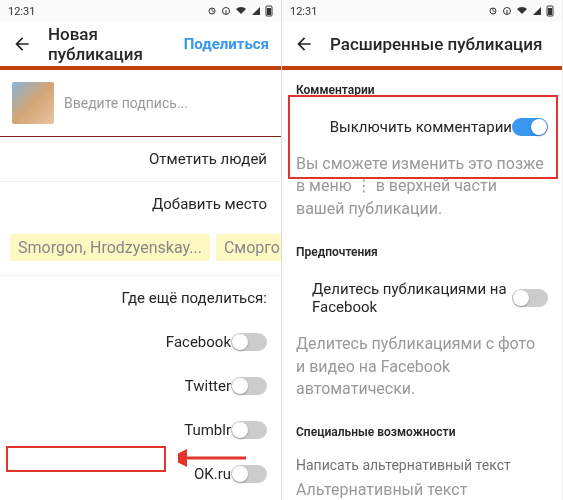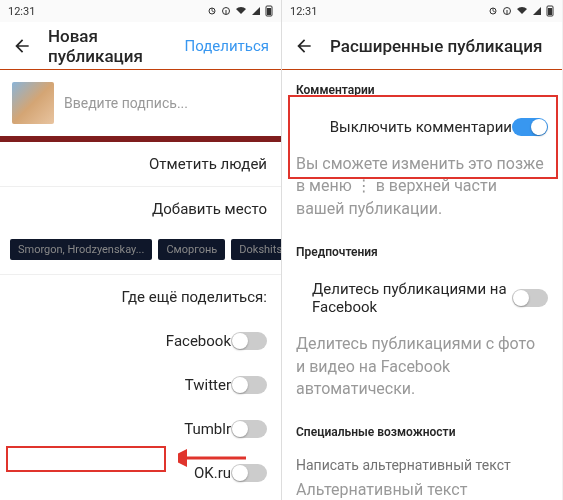--- a/index.html
+++ b/index.html
@@ -1,33 +1,33 @@
 <!DOCTYPE html>
 <html><head>
   <meta charset="utf-8">
   <style>
     * { margin: 0; padding: 0; box-sizing: border-box; font-family: -apple-system, Roboto, Arial, sans-serif; }
     body { background: #f0f0f0; width: 563px; height: 500px; display: flex; }
     .phone { width: 281px; height: 500px; background: #fff; display: flex; flex-direction: column; overflow: hidden; position: relative; }
     .phone + .phone { border-left: 1px solid #ddd; }
     .status-bar { height: 22px; background: #fafafa; display: flex; justify-content: space-between; align-items: center; padding: 0 8px; font-size: 11px; color: #333; }
     .status-right { display: flex; align-items: center; gap: 4px; }
-    .header { height: 48px; display: flex; align-items: center; padding: 0 12px; border-bottom: 1px solid #c2410c; gap: 16px; }
+    .header { height: 48px; display: flex; align-items: center; padding: 0 12px; border-bottom: 4px solid #c2410c; gap: 16px; }
     .back-icon { width: 20px; height: 20px; cursor: pointer; }
     .header-title { font-size: 17px; font-weight: 500; color: #262626; flex: 1; }
-    .header-action { color: #3897f0; font-size: 15px; font-weight: 400; cursor: pointer; }
+    .header-action { color: #3897f0; font-size: 15px; font-weight: 700; cursor: pointer; }
     .content { flex: 1; overflow-y: auto; }
-    .caption-row { display: flex; align-items: center; padding: 12px; border-bottom: 6px solid #7f1d1d; gap: 10px; }
+    .caption-row { display: flex; align-items: center; padding: 12px; border-bottom: 1px solid #7f1d1d; gap: 10px; }
     .thumb { width: 42px; height: 42px; background: linear-gradient(135deg, #8ab4d8 0%, #d4a574 50%, #e8c4a0 100%); border-radius: 2px; }
     .caption-input { color: #999; font-size: 14px; }
     .row { padding: 13px 14px; border-bottom: 1px solid #efefef; display: flex; align-items: center; justify-content: flex-end; font-size: 15px; color: #262626; }
     .row.nb { border-bottom: none; }
     .section-title { padding: 13px 14px 8px; font-size: 12px; font-weight: 600; color: #262626; }
     .chips { display: flex; gap: 6px; padding: 8px 10px 14px; overflow: hidden; border-bottom: 1px solid #efefef; }
-    .chip { background: #0f172a; color: #888; padding: 4px 8px; border-radius: 2px; font-size: 11px; white-space: nowrap; }
+    .chip { background: #fef9c3; color: #888; padding: 4px 8px; border-radius: 2px; font-size: 16px; white-space: nowrap; }
     .toggle { width: 36px; height: 18px; background: #ccc; border-radius: 10px; position: relative; cursor: pointer; }
     .toggle::after { content: ''; position: absolute; width: 16px; height: 16px; background: #fff; border-radius: 50%; top: 1px; left: 1px; box-shadow: 0 1px 2px rgba(0,0,0,.3); }
     .toggle.on { background: #3897f0; }
     .toggle.on::after { left: auto; right: 1px; }
     .adv-link { padding: 10px 14px; font-size: 13px; color: #999; }
     .highlight { border: 2px solid #e0342c; position: absolute; pointer-events: none; }
     .highlight.adv { bottom: 28px; left: 6px; width: 160px; height: 26px; }
     .arrow-red { position: absolute; bottom: 32px; left: 178px; }
     .arrow-red svg { width: 70px; height: 20px; }
     .desc { padding: 4px 14px 12px; font-size: 16px; color: #999; line-height: 1.4; }

